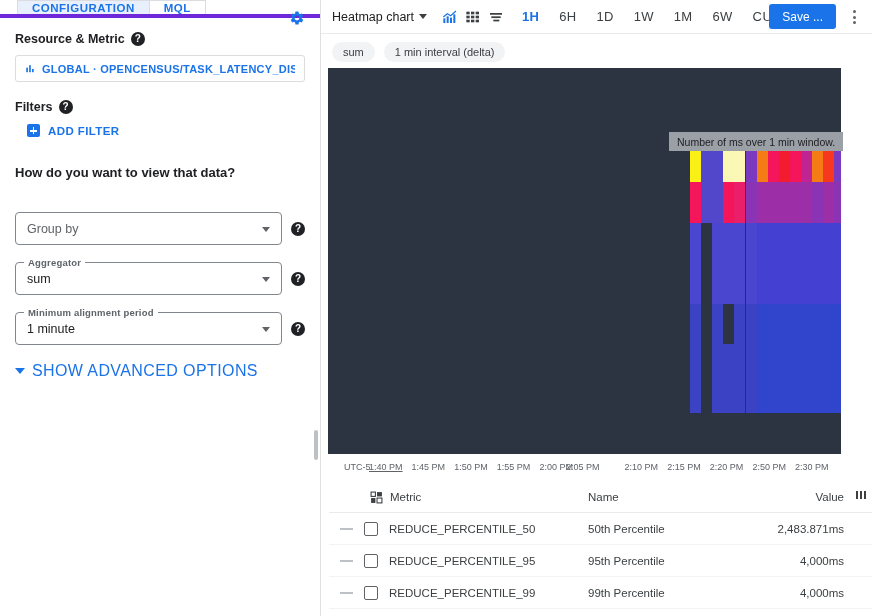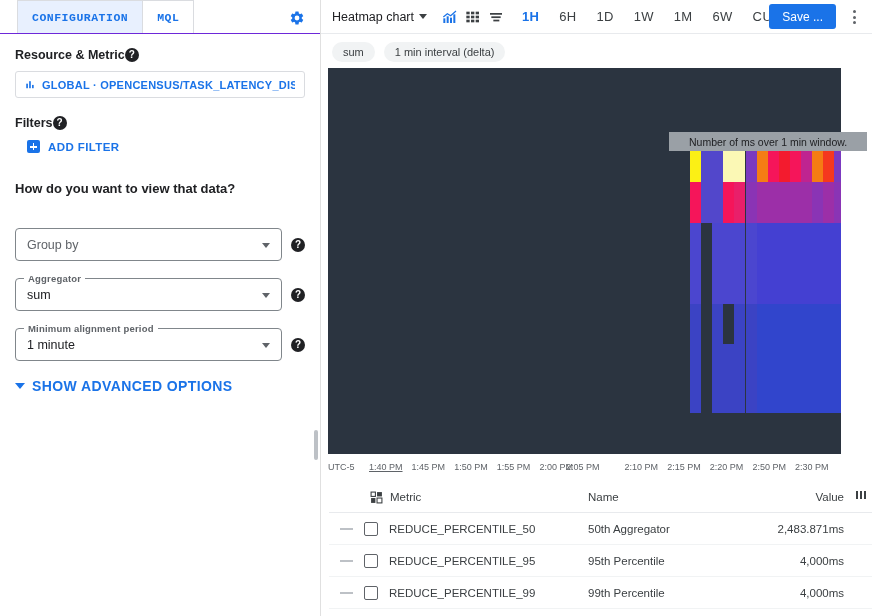--- a/index.html
+++ b/index.html
@@ -13,24 +13,23 @@
   #app { position: relative; width: 872px; height: 616px; display: flex; }
 
   
   .left-panel {
     width: 321px; height: 616px;
     background: #fff;
     border-right: 1px solid #e0e0e0;
     position: relative;
   }
   .tabbar {
-    height: 34px; display: flex; align-items: stretch;
-    border-bottom: 1px solid #6d28d9;
+    height: 18px; display: flex; align-items: stretch;
+    border-bottom: 4px solid #6d28d9;
     position: relative;
-    font-family: Liberation Mono, monospace;
   }
   .tab {
     display: flex; align-items: center; justify-content: center;
     padding: 0 14px;
     font-size: 11.5px; font-weight: bold; letter-spacing: .5px;
     color: #1a73e8;
     border: 1px solid #dadce0;
     border-bottom: none;
     background: #fff;
     cursor: pointer;
@@ -41,21 +40,21 @@
   .gear-btn {
     position: absolute; right: 10px; top: 5px;
     width: 26px; height: 26px;
     display: flex; align-items: center; justify-content: center;
     cursor: pointer;
   }
 
   .panel-body { padding: 14px 15px 0 15px; }
   .field-label {
     font-size: 12.5px; font-weight: bold; color: #202124;
-    display: flex; 
+    display: flex; gap: 6px;
     margin-bottom: 9px;
   }
   .help-icon {
     width: 14px; height: 14px; border-radius: 50%;
     background: #202124; color: #fff;
     font-size: 10px; font-weight: bold;
     display: inline-flex; align-items: center; justify-content: center;
     line-height: 1; cursor: pointer; flex: 0 0 auto;
   }
   .metric-box {
@@ -114,21 +113,21 @@
     display: flex; align-items: center; gap: 7px;
     margin-top: 7px; cursor: pointer;
   }
   .chev-down {
     width: 0; height: 0;
     border-left: 5px solid transparent;
     border-right: 5px solid transparent;
     border-top: 6px solid #1a73e8;
   }
   .show-adv-label {
-    font-size: 14px; font-weight: bold; letter-spacing: .4px; color: #1a73e8;
+    font-size: 16px; font-weight: normal; letter-spacing: .4px; color: #1a73e8;
   }
   .left-scrollbar {
     position: absolute; right: 2px; top: 430px;
     width: 4px; height: 30px; border-radius: 2px;
     background: #bdc1c6; cursor: pointer;
   }
 
   
   .right-panel { width: 551px; height: 616px; position: relative; background:#fff; }
   .toolbar {
@@ -184,21 +183,21 @@
     width: 513px; height: 386px;
     background: #2b3440;
     overflow: hidden;
   }
   .hm-col { position: absolute; top: 0; bottom: 0; }
   .hm-cell { position: absolute; left: 0; right: 0; }
   .median-line { position: absolute; left: 0; top: 0; width: 100%; height: 100%; }
   .tooltip {
     position: absolute; left: 348px; top: 70px;
     height: 19px; background: #9aa0a6;
-    display: flex; align-items: center; padding: 0 20px;
+    display: flex; align-items: center; padding: 0 8px;
     font-size: 10.5px; color: #202124; white-space: nowrap;
   }
   .x-labels { position: absolute; left: 0; top: 462px; width: 551px; height: 16px; }
   .x-lab {
     position: absolute; font-size: 9px; color: #5f6368; white-space: nowrap;
   }
 
   
   .data-table { position: absolute; left: 8px; top: 482px; width: 551px; }
   .thead {
@@ -491,21 +490,21 @@
             <div class="hm-cell" style="top: 155px; height: 81px; background: rgb(68, 64, 210);"></div>
             <div class="hm-cell" style="top: 114px; height: 41px; background: rgb(138, 52, 181);"></div>
             <div class="hm-cell" style="top: 73px; height: 41px; background: rgb(123, 57, 192);"></div>
             <div class="hm-cell" style="top: 0px; height: 73px; background: rgb(43, 52, 64);"></div>
           </div>
         </div>
       <div class="tooltip">Number of ms over 1 min window.</div>
     </div>
 
     <div class="x-labels" id="x-labels">
-        <div class="x-lab" style="left: 7px;">UTC-5</div>
+        <div class="x-lab" style="left: 23px;">UTC-5</div>
         <div class="x-lab" style="left: 48px; text-decoration: underline;">1:40 PM</div>
         <div class="x-lab" style="left: 90.6px;">1:45 PM</div>
         <div class="x-lab" style="left: 133.2px;">1:50 PM</div>
         <div class="x-lab" style="left: 175.8px;">1:55 PM</div>
         <div class="x-lab" style="left: 218.4px;">2:00 PM</div>
         <div class="x-lab" style="left: 245px;">2:05 PM</div>
         <div class="x-lab" style="left: 303.6px;">2:10 PM</div>
         <div class="x-lab" style="left: 346.2px;">2:15 PM</div>
         <div class="x-lab" style="left: 388.8px;">2:20 PM</div>
         <div class="x-lab" style="left: 431.4px;">2:50 PM</div>
@@ -533,21 +532,21 @@
             <i></i>
             <i></i>
             <i></i>
           </div>
       </div>
 
       <div class="trow">
         <span class="dash-mark"></span>
         <span class="chk"></span>
         <span class="cell-metric">REDUCE_PERCENTILE_50</span>
-        <span class="cell-name">50th Aggregator</span>
+        <span class="cell-name">50th Percentile</span>
         <span class="cell-value">2,483.871ms</span>
       </div>
       <div class="trow">
         <span class="dash-mark"></span>
         <span class="chk"></span>
         <span class="cell-metric">REDUCE_PERCENTILE_95</span>
         <span class="cell-name">95th Percentile</span>
         <span class="cell-value">4,000ms</span>
       </div>
       <div class="trow">

